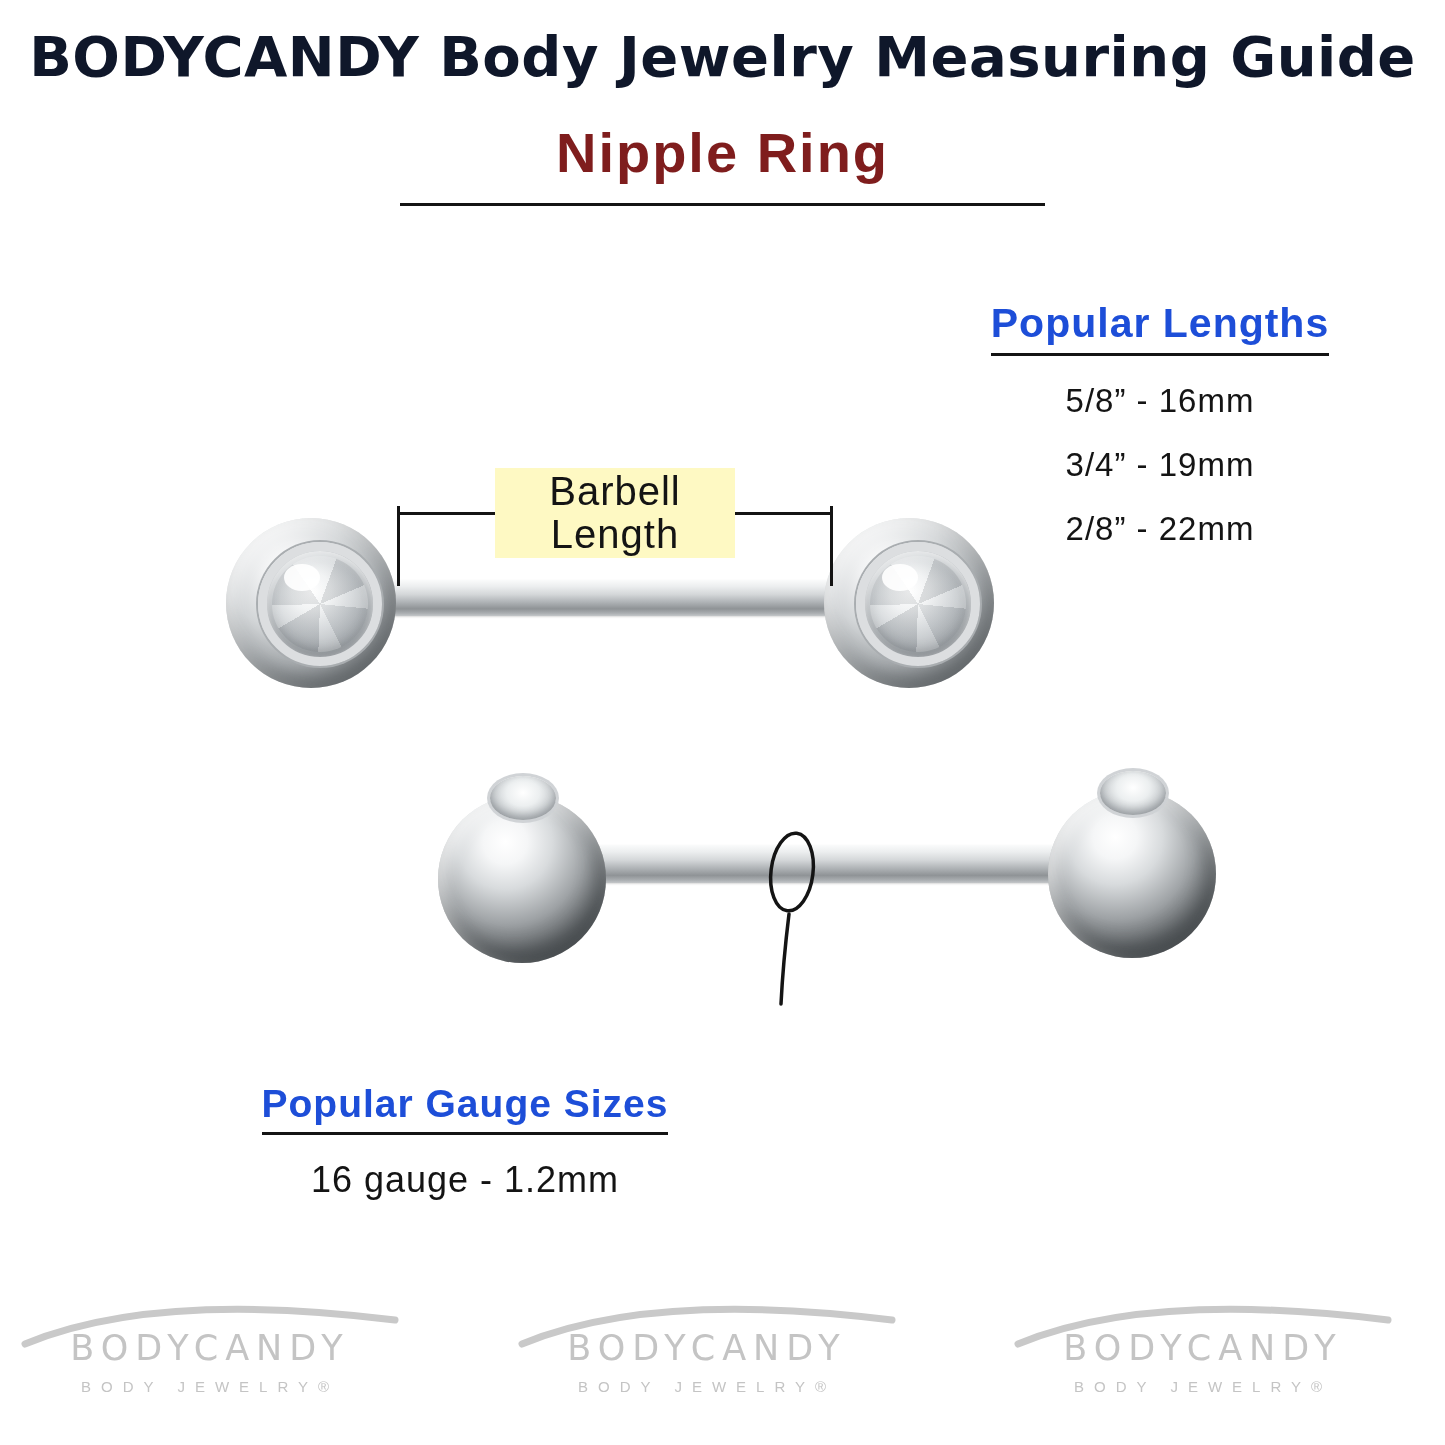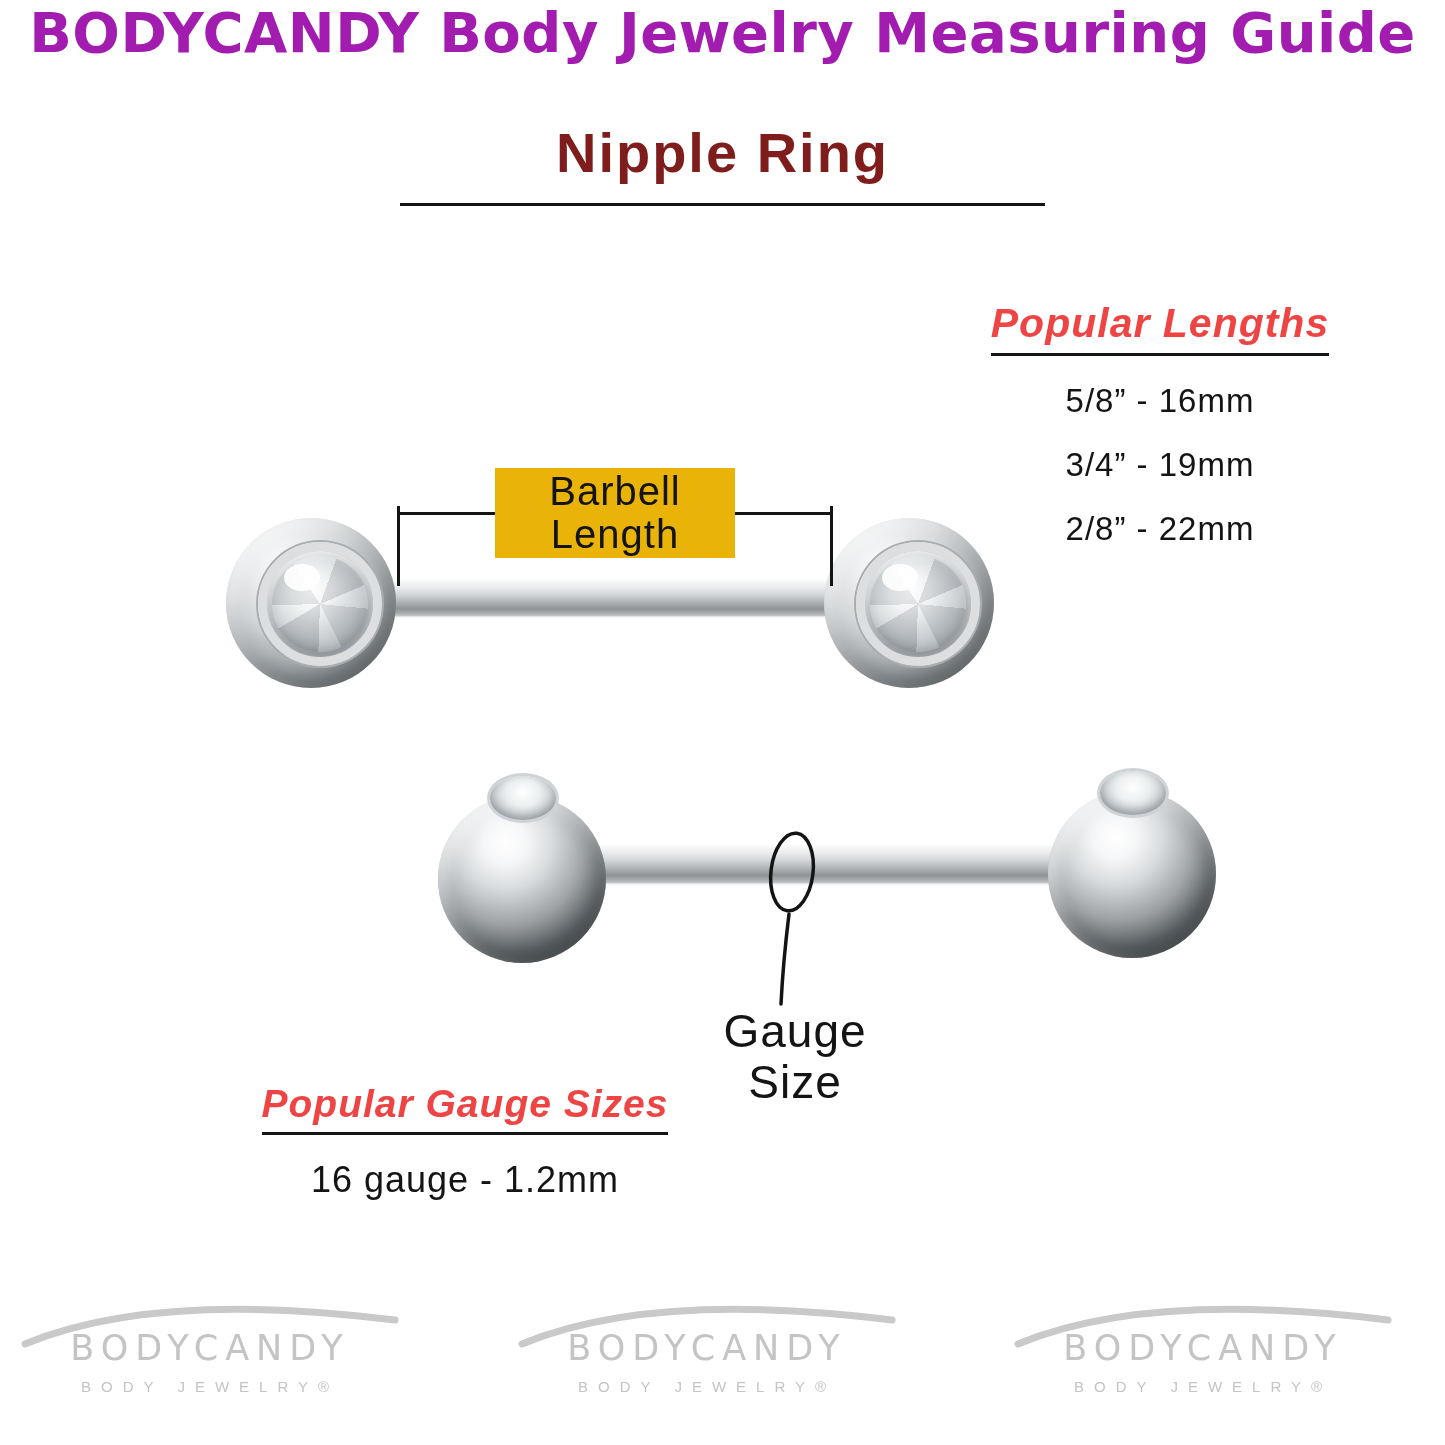--- a/index.html
+++ b/index.html
@@ -3,37 +3,37 @@
 <meta charset="utf-8">
 <style>
   html,body { margin:0; padding:0; background:#fff; }
   .page {
     position:relative; width:1445px; height:1445px; background:#ffffff;
     font-family:"Liberation Sans", sans-serif; color:#141414; overflow:hidden;
   }
 
   
   .title {
-    position:absolute; top:0; left:0; width:100%; text-align:center;
+    position:absolute; top:24px; left:0; width:100%; text-align:center;
     font-family:"DejaVu Sans", sans-serif; font-weight:800; font-size:56px;
-    letter-spacing:0.5px; color:#a21caf; white-space:nowrap;
+    letter-spacing:0.5px; color:#0f172a; white-space:nowrap;
   }
   .subtitle {
     position:absolute; top:120px; left:0; width:100%; text-align:center;
     font-size:56px; font-weight:600; letter-spacing:2px; color:#7f1d1d;
   }
   .subtitle-underline {
     position:absolute; top:203px; left:400px; width:645px; height:3px; background:#141414;
   }
 
   
   .lengths { position:absolute; left:985px; top:300px; width:350px; text-align:center; }
   .sec-heading {
     display:inline-block; font-size:41px; font-weight:600; letter-spacing:1px;
-    border-bottom:3px solid #141414; padding-bottom:6px; color:#ef4444;font-style:italic;
+    border-bottom:3px solid #141414; padding-bottom:6px; color:#1d4ed8;
   }
   .length-item { font-size:33px; font-weight:500; margin-top:26px; letter-spacing:1px; }
 
   
   .ball {
     position:absolute; border-radius:50%; z-index:2;
     background: radial-gradient(circle at 36% 30%, #ffffff 0%, #f0f1f2 16%, #d2d5d7 38%, #a6aaad 60%, #7d8184 78%, #6b6f72 88%, #8e9194 100%);
     box-shadow: inset -8px -12px 20px rgba(40,45,50,.35), inset 6px 8px 16px rgba(255,255,255,.75);
   }
   .ball2 {
@@ -67,21 +67,21 @@
     background: radial-gradient(ellipse at 50% 38%, #ffffff 0%, #eceff0 35%, #c6cacd 68%, #9ea3a6 100%);
     box-shadow: 0 0 0 3px rgba(205,209,212,.95), inset 0 -4px 8px rgba(70,75,80,.35);
   }
 
   
   .mline  { position:absolute; left:398px; top:512px; width:434px; height:3px; background:#141414; z-index:4; }
   .mtick  { position:absolute; top:506px; width:3px; height:80px; background:#141414; z-index:4; }
   .mtick-l { left:397px; } .mtick-r { left:830px; }
   .mlabel {
     position:absolute; left:495px; top:468px; width:240px; z-index:5;
-    background:#eab308; text-align:center; font-size:40px; font-weight:500;
+    background:#fef9c3; text-align:center; font-size:40px; font-weight:500;
     line-height:1.08; letter-spacing:1px; padding:2px 0;
   }
 
   
   .gauge-svg { position:absolute; left:740px; top:818px; z-index:5; }
   .gauge-label {
     position:absolute; left:690px; top:1006px; width:210px; z-index:5;
     text-align:center; font-size:46px; font-weight:500; line-height:1.1; letter-spacing:1px;
   }
 
@@ -137,24 +137,20 @@
   <div class="bar-shaft" style="left:560px; top:845px; width:530px; height:38px;"></div>
   <div class="ball ball2" style="left:438px; top:795px; width:168px; height:168px;"></div>
   <div class="top-gem" style="left:490px; top:776px; width:66px; height:44px;"></div>
   <div class="ball ball2" style="left:1048px; top:790px; width:168px; height:168px;"></div>
   <div class="top-gem" style="left:1100px; top:771px; width:66px; height:44px;"></div>
 
   <svg class="gauge-svg" width="120" height="200" viewBox="0 0 120 200">
     <ellipse cx="52" cy="54" rx="21" ry="39" transform="rotate(7 52 54)" fill="none" stroke="#141414" stroke-width="3.5"></ellipse>
     <path d="M 49 96 Q 43 145 41 186" fill="none" stroke="#141414" stroke-width="3.5" stroke-linecap="round"></path>
   </svg>
-  <div class="gauge-label">
-    <div>Gauge</div>
-    <div>Size</div>
-  </div>
 
   <div class="gauges">
     <div class="sec-heading">Popular Gauge Sizes</div>
     <div class="gauge-item">16 gauge - 1.2mm</div>
   </div>
 
   <div class="wm wm1">
     <svg class="wm-arc" width="390" height="52" viewBox="0 0 390 52">
       <path d="M 10 48 Q 140 -6 380 24" fill="none" stroke="#c9c9c9" stroke-width="7" stroke-linecap="round"></path>
     </svg>

